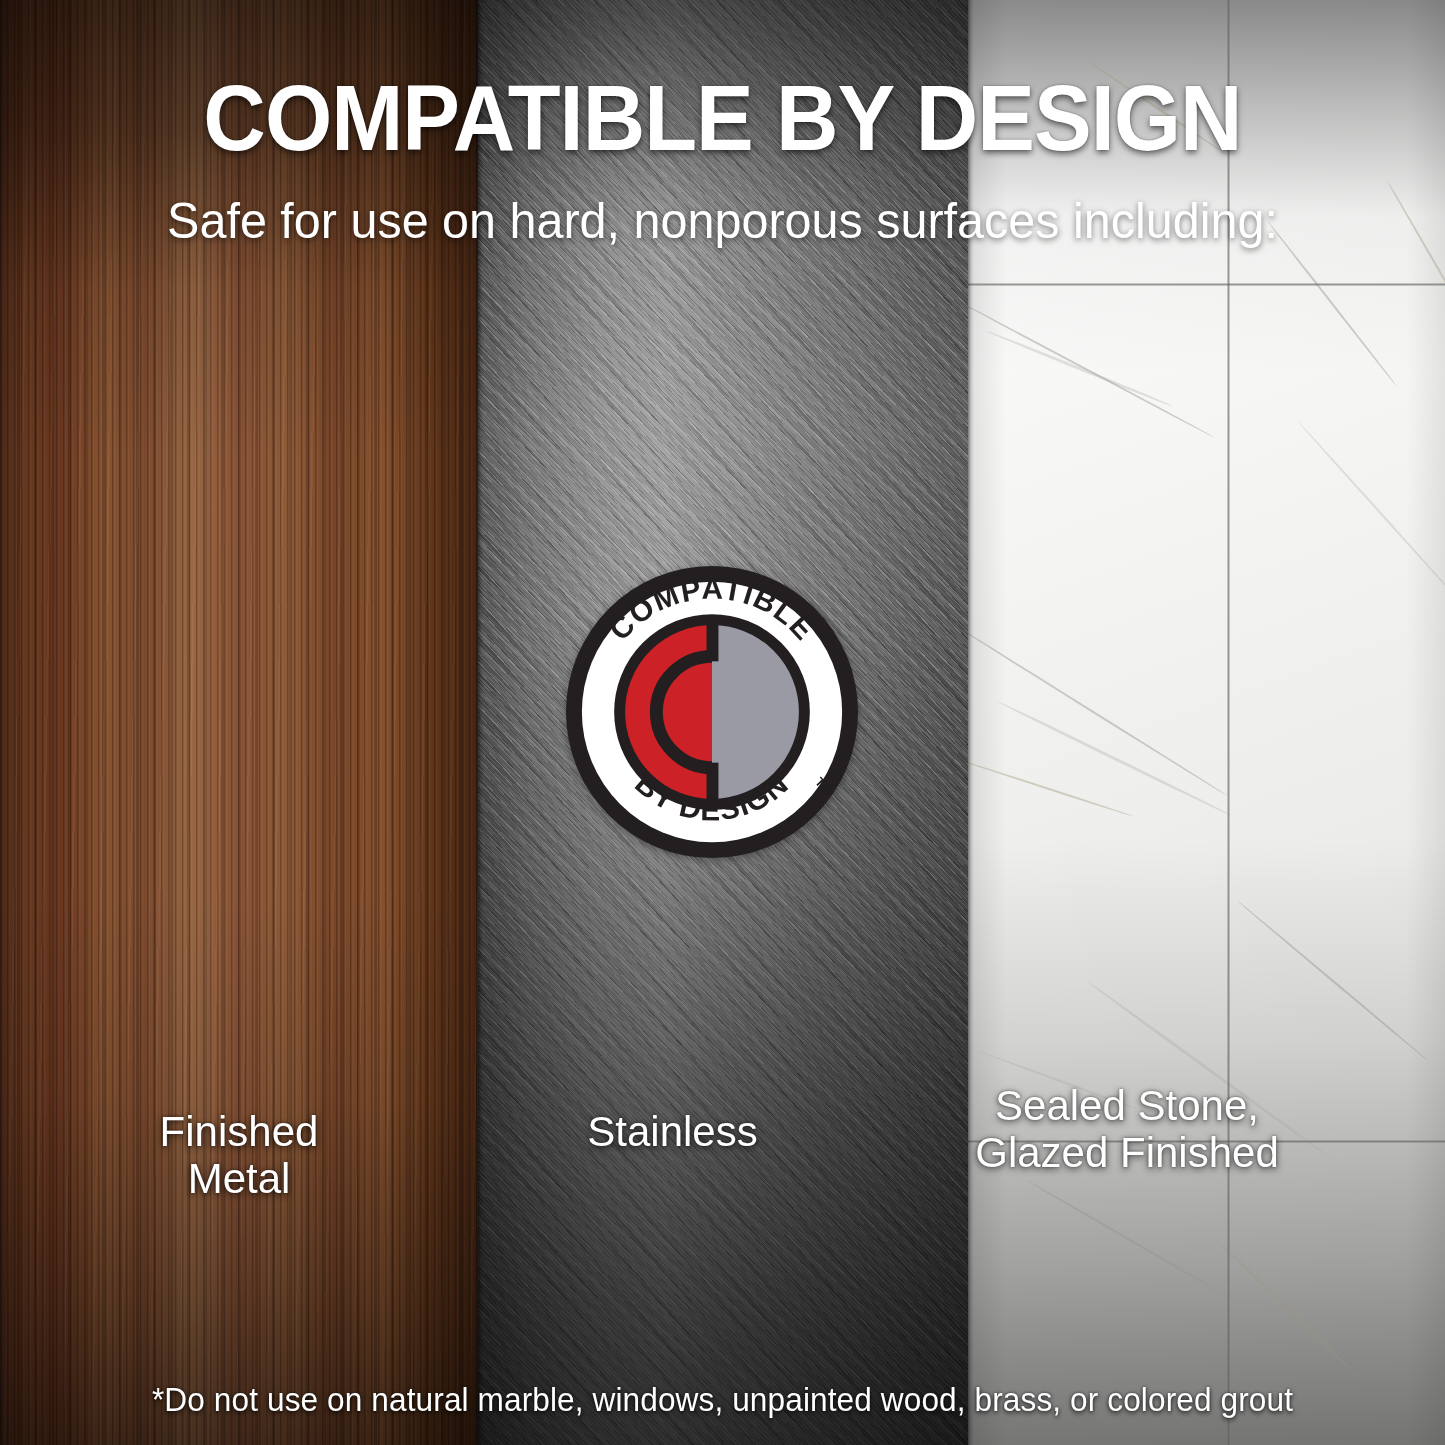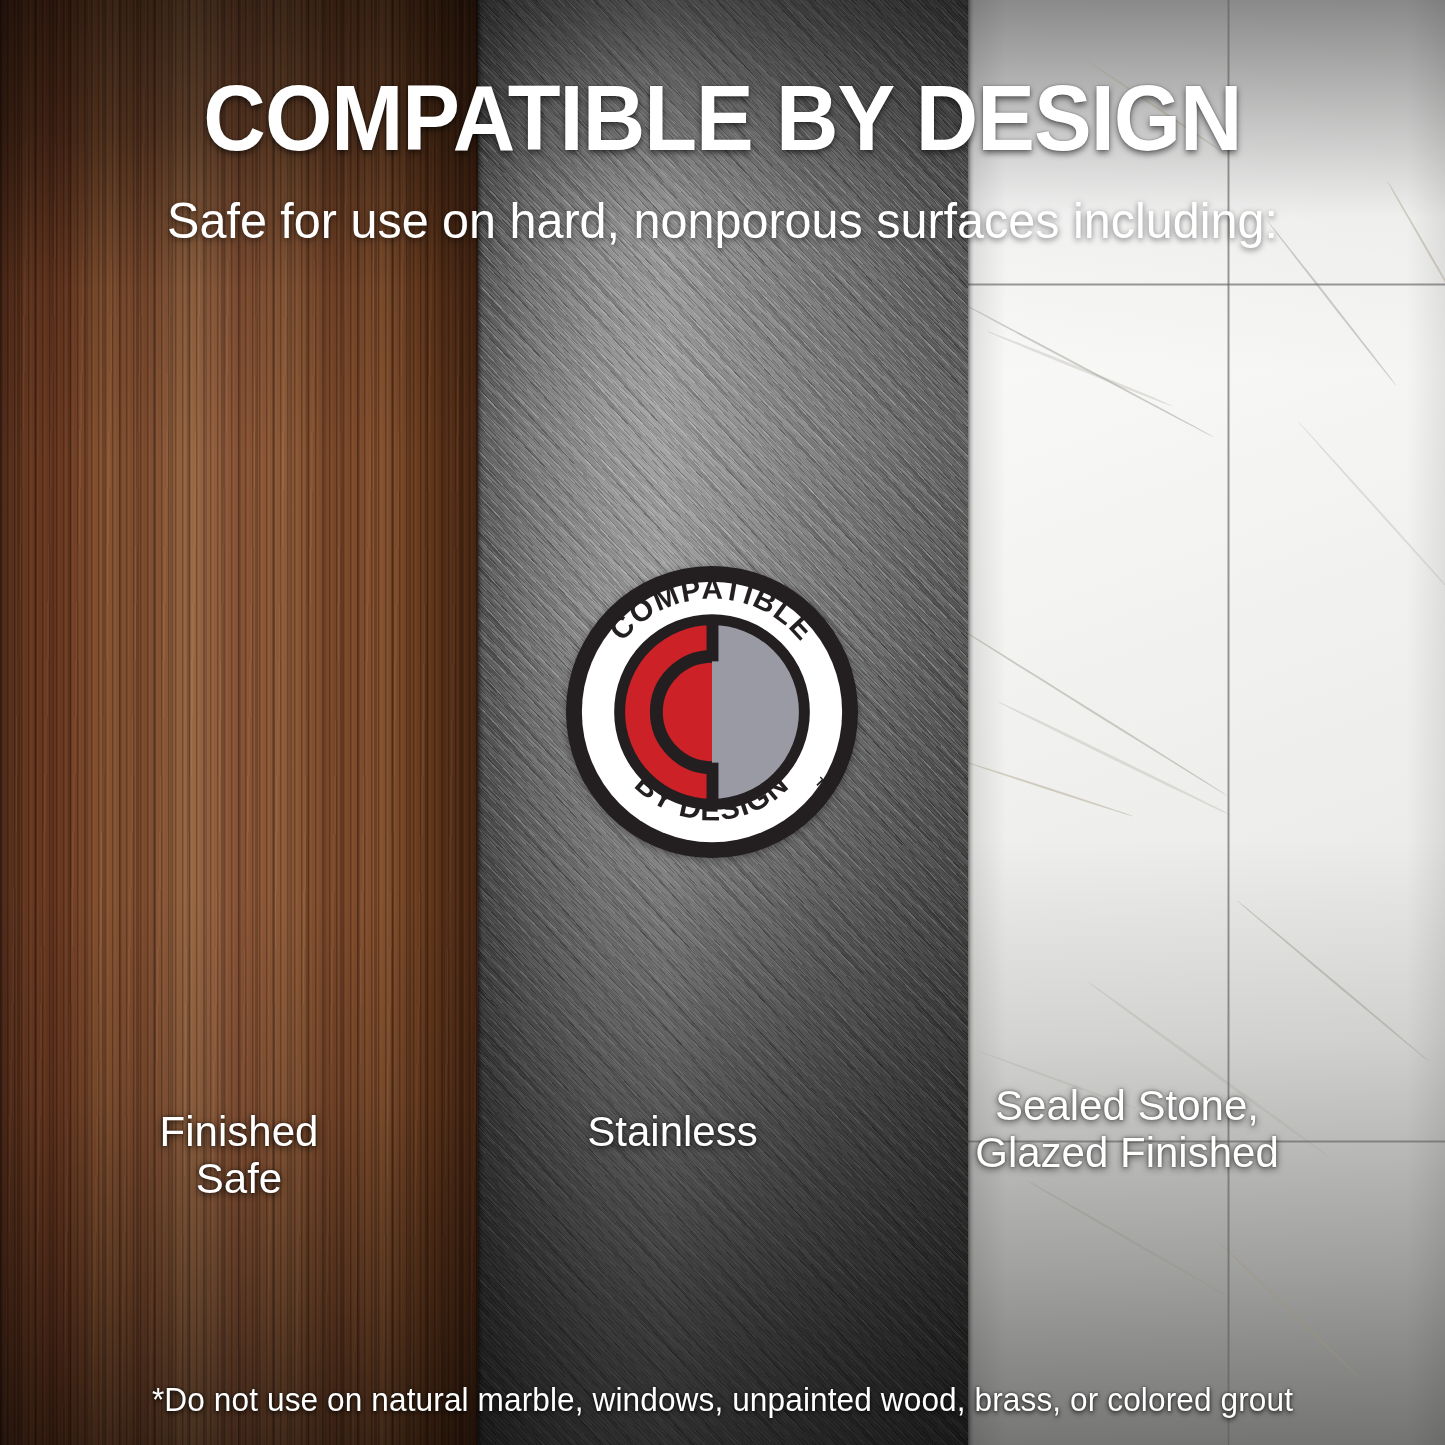--- a/index.html
+++ b/index.html
@@ -293,21 +293,21 @@
       <textPath href="#arcTop" startOffset="50%" text-anchor="middle">COMPATIBLE</textPath>
     </text>
     <text font-family="'Liberation Sans', sans-serif" font-size="30" font-weight="bold" fill="#231f20" letter-spacing="1.4">
       <textPath href="#arcBot" startOffset="50%" text-anchor="middle">BY DESIGN</textPath>
     </text>
     <text x="253" y="221" font-family="'Liberation Sans', sans-serif" font-size="13" font-weight="bold" fill="#231f20" transform="rotate(46 253 221)">TM</text>
   </svg>
 
   <div class="caption" id="caption-wood">
     <div>Finished</div>
-    <div>Safe</div>
+    <div>Metal</div>
   </div>
 
   <div class="caption" id="caption-metal">
     <div>Stainless</div>
   </div>
 
   <div class="caption" id="caption-tile">
     <div>Sealed Stone,</div>
     <div>Glazed Finished</div>
   </div>

